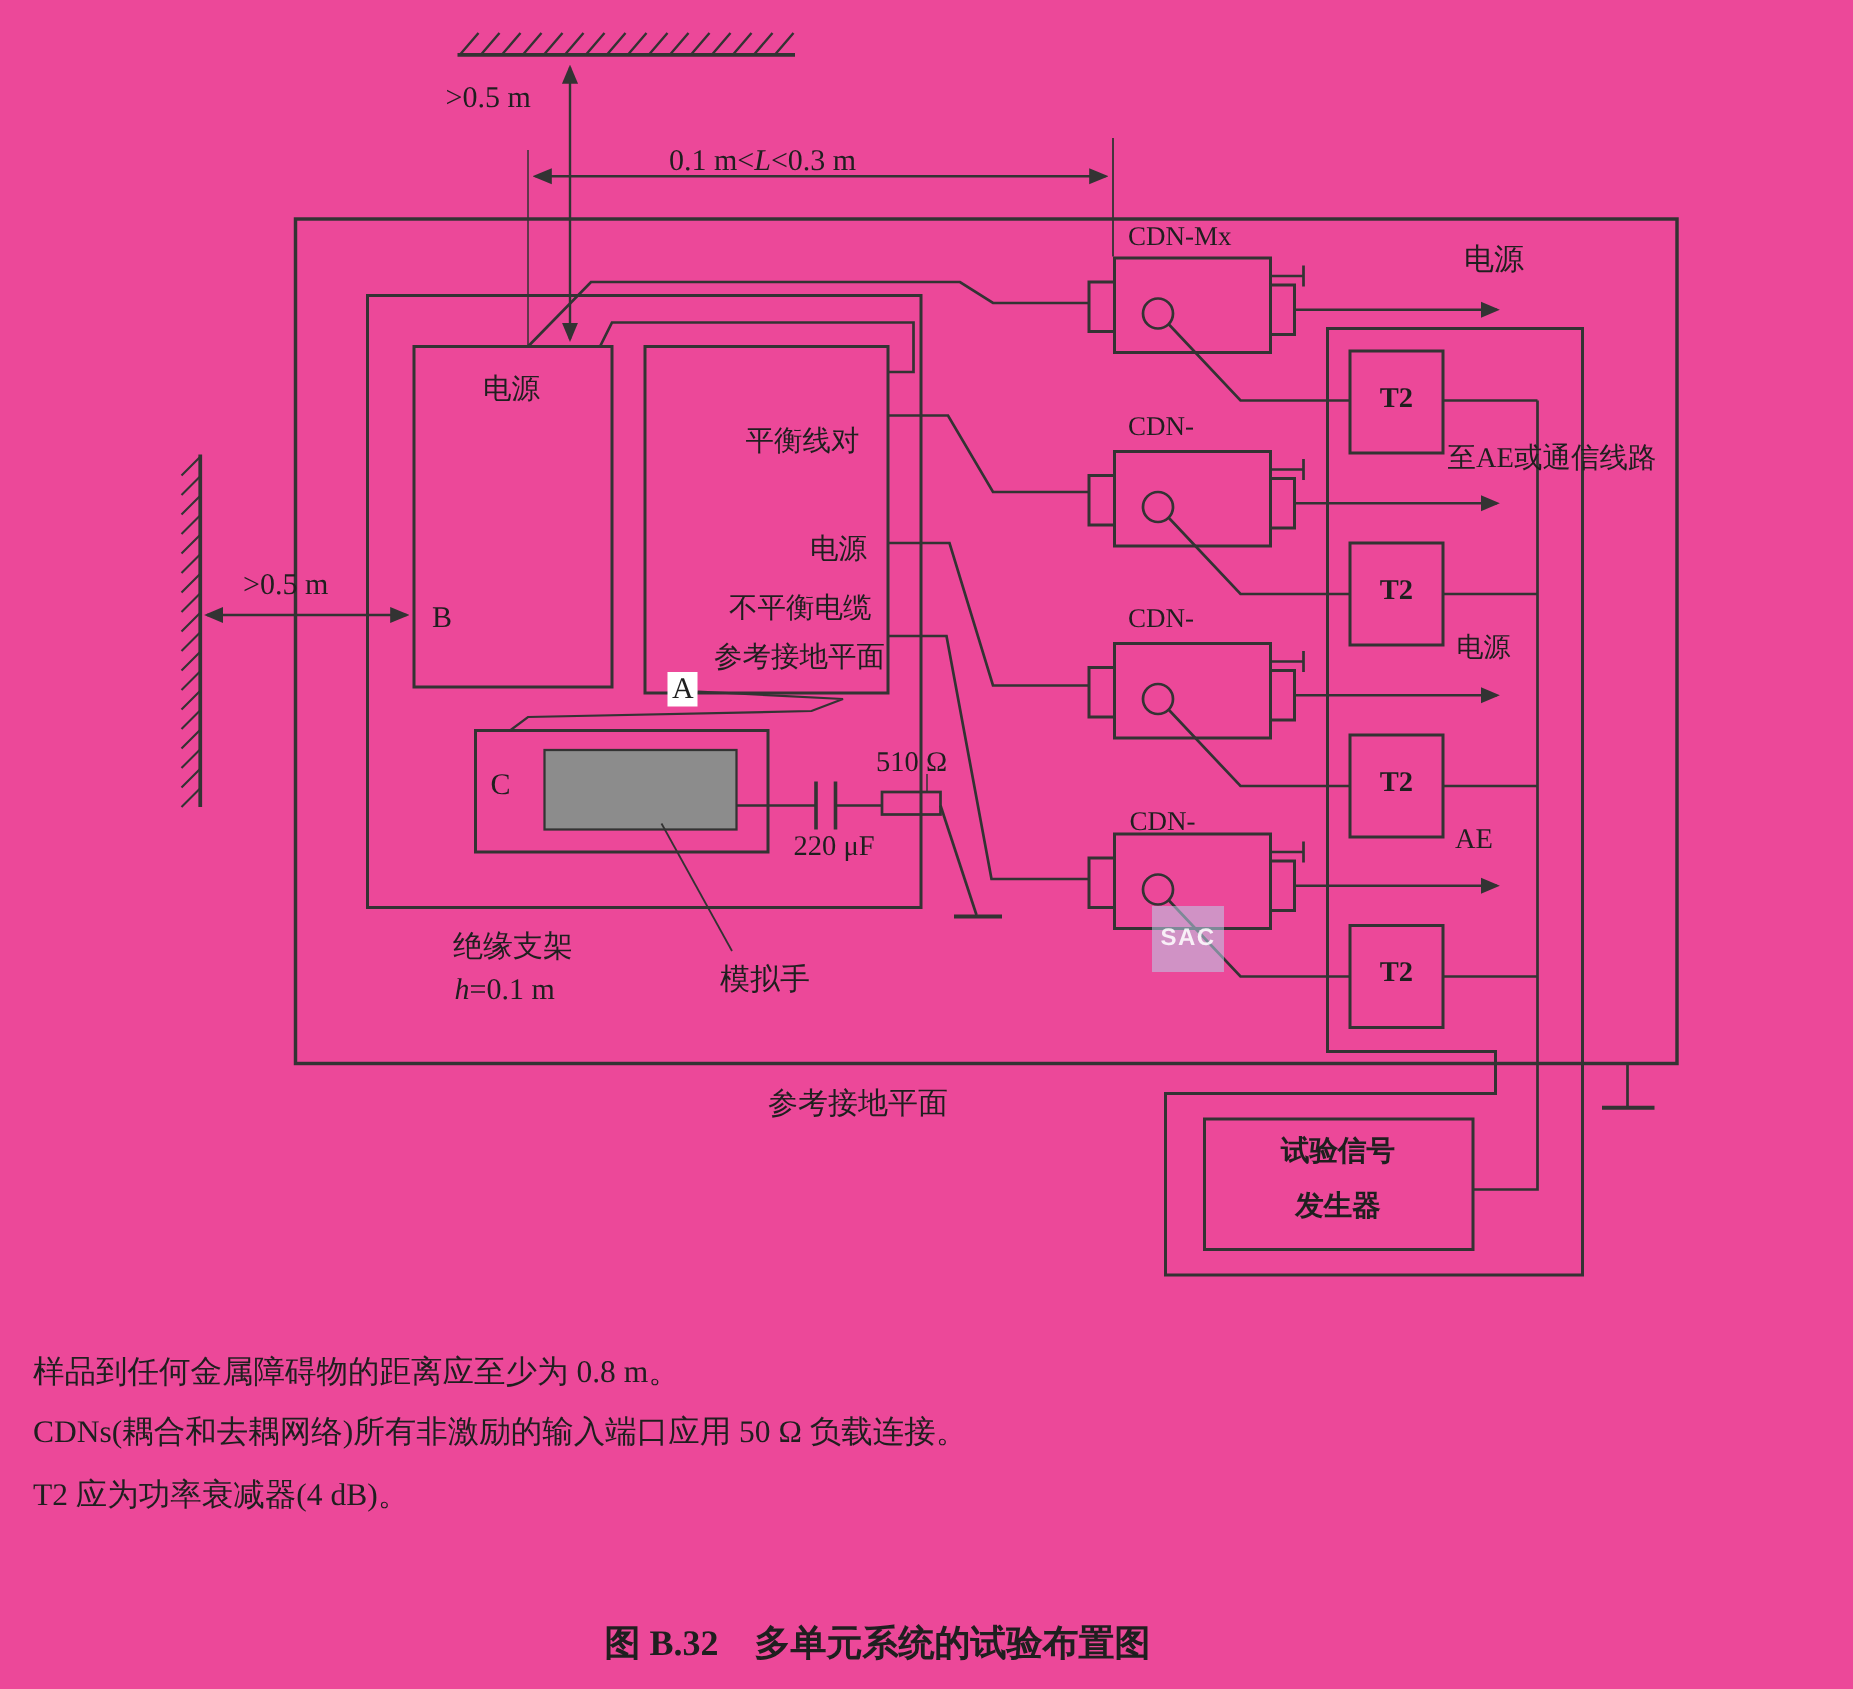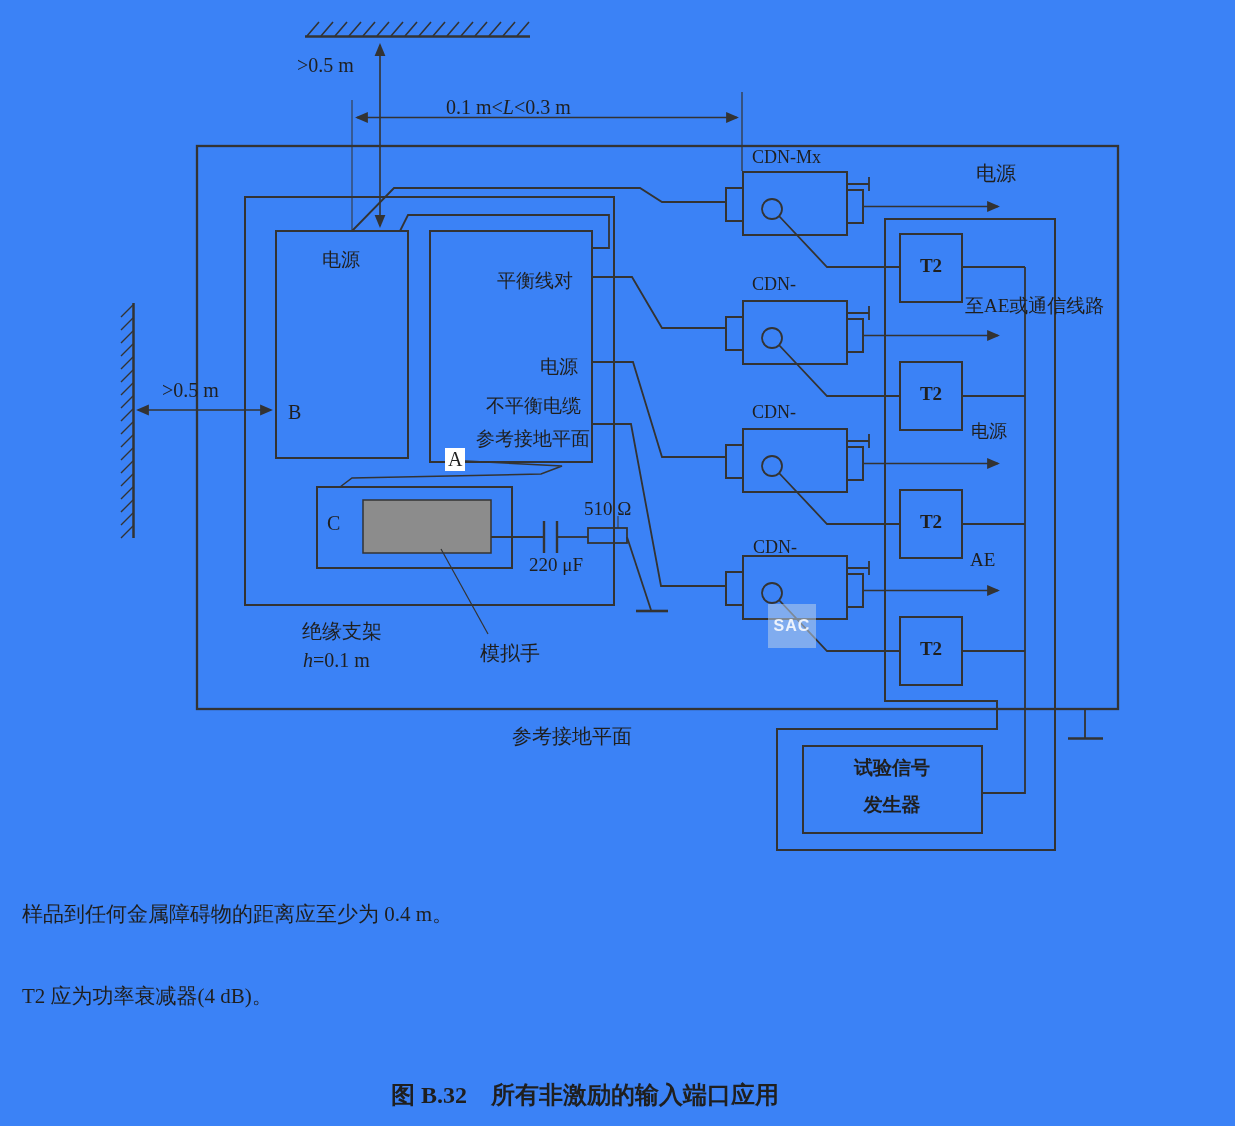--- a/index.html
+++ b/index.html
@@ -1,16 +1,16 @@
 <!DOCTYPE html>
 <html><head>
 <meta charset="utf-8">
 <style>
   html,body{margin:0;padding:0;background:#ffffff;}
-  #page{position:relative;width:1235px;height:1126px;background:#3b82f6;overflow:hidden;
+  #page{position:relative;width:1235px;height:1126px;background:#ec4899;overflow:hidden;
         font-family:"Liberation Serif","DejaVu Serif",serif;color:#1f1f1f;}
   #diagram-svg{position:absolute;left:0;top:0;}
   .lbl{position:absolute;white-space:nowrap;line-height:1.15;color:#1f1f1f;}
   .ctr{transform:translateX(-50%);font-weight:bold;}
   .ital{font-style:italic;}
   .note{position:absolute;left:22px;font-size:21px;white-space:nowrap;}
   #caption{position:absolute;left:585px;top:1079px;transform:translateX(-50%);
            font-size:24px;font-weight:bold;white-space:nowrap;}
   #a-label{background:#fff;padding:0 3px;}
   #watermark{position:absolute;left:768px;top:592px;width:48px;height:44px;
@@ -139,21 +139,21 @@
       <line x1="1068" y1="738.5" x2="1103" y2="738.5" stroke-width="2.6"></line>
     </g>
   </svg>
 
   <div class="lbl" style="left:297px;top:54px;font-size:20px">&gt;0.5 m</div>
   <div class="lbl" style="left:446px;top:96px;font-size:20px"><span>0.1 m&lt;</span><span class="ital">L</span><span>&lt;0.3 m</span></div>
   <div class="lbl" style="left:162px;top:379px;font-size:20px">&gt;0.5 m</div>
 
   <div class="lbl" style="left:322px;top:249px;font-size:19px">电源</div>
   <div class="lbl" style="left:288px;top:401px;font-size:20px">B</div>
-  <div class="lbl" style="left:497px;top:270px;font-size:19px">平衡线对</div>
+  <div class="lbl" style="left:497px;top:284px;font-size:19px">平衡线对</div>
   <div class="lbl" style="left:540px;top:356px;font-size:19px">电源</div>
   <div class="lbl" style="left:486px;top:395px;font-size:19px">不平衡电缆</div>
   <div class="lbl" style="left:476px;top:428px;font-size:19px">参考接地平面</div>
   <div class="lbl" id="a-label" style="left:445px;top:448px;font-size:20px">A</div>
   <div class="lbl" style="left:327px;top:512px;font-size:20px">C</div>
 
   <div class="lbl" style="left:584px;top:498px;font-size:19px">510 Ω</div>
   <div class="lbl" style="left:529px;top:554px;font-size:19px">220 μF</div>
   <div class="lbl" style="left:302px;top:620px;font-size:20px">绝缘支架</div>
   <div class="lbl" style="left:303px;top:649px;font-size:20px"><span class="ital">h</span><span>=0.1 m</span></div>
@@ -173,18 +173,19 @@
   <div class="lbl" style="left:976px;top:162px;font-size:20px">电源</div>
   <div class="lbl" style="left:965px;top:295px;font-size:19px">至AE或通信线路</div>
   <div class="lbl" style="left:971px;top:421px;font-size:18px">电源</div>
   <div class="lbl" style="left:970px;top:549px;font-size:19px">AE</div>
 
   <div class="lbl ctr" style="left:892px;top:757px;font-size:19px">试验信号</div>
   <div class="lbl ctr" style="left:892px;top:794px;font-size:19px">发生器</div>
 
   <div id="watermark">SAC</div>
 
-  <div class="note" style="top:900px">样品到任何金属障碍物的距离应至少为 0.4 m。</div>
+  <div class="note" style="top:900px">样品到任何金属障碍物的距离应至少为 0.8 m。</div>
+  <div class="note" style="top:940px">CDNs(耦合和去耦网络)所有非激励的输入端口应用 50 Ω 负载连接。</div>
   <div class="note" style="top:982px">T2 应为功率衰减器(4 dB)。</div>
 
-  <div id="caption">图 B.32　所有非激励的输入端口应用</div>
+  <div id="caption">图 B.32　多单元系统的试验布置图</div>
 
 </div>
 
 </body></html>

